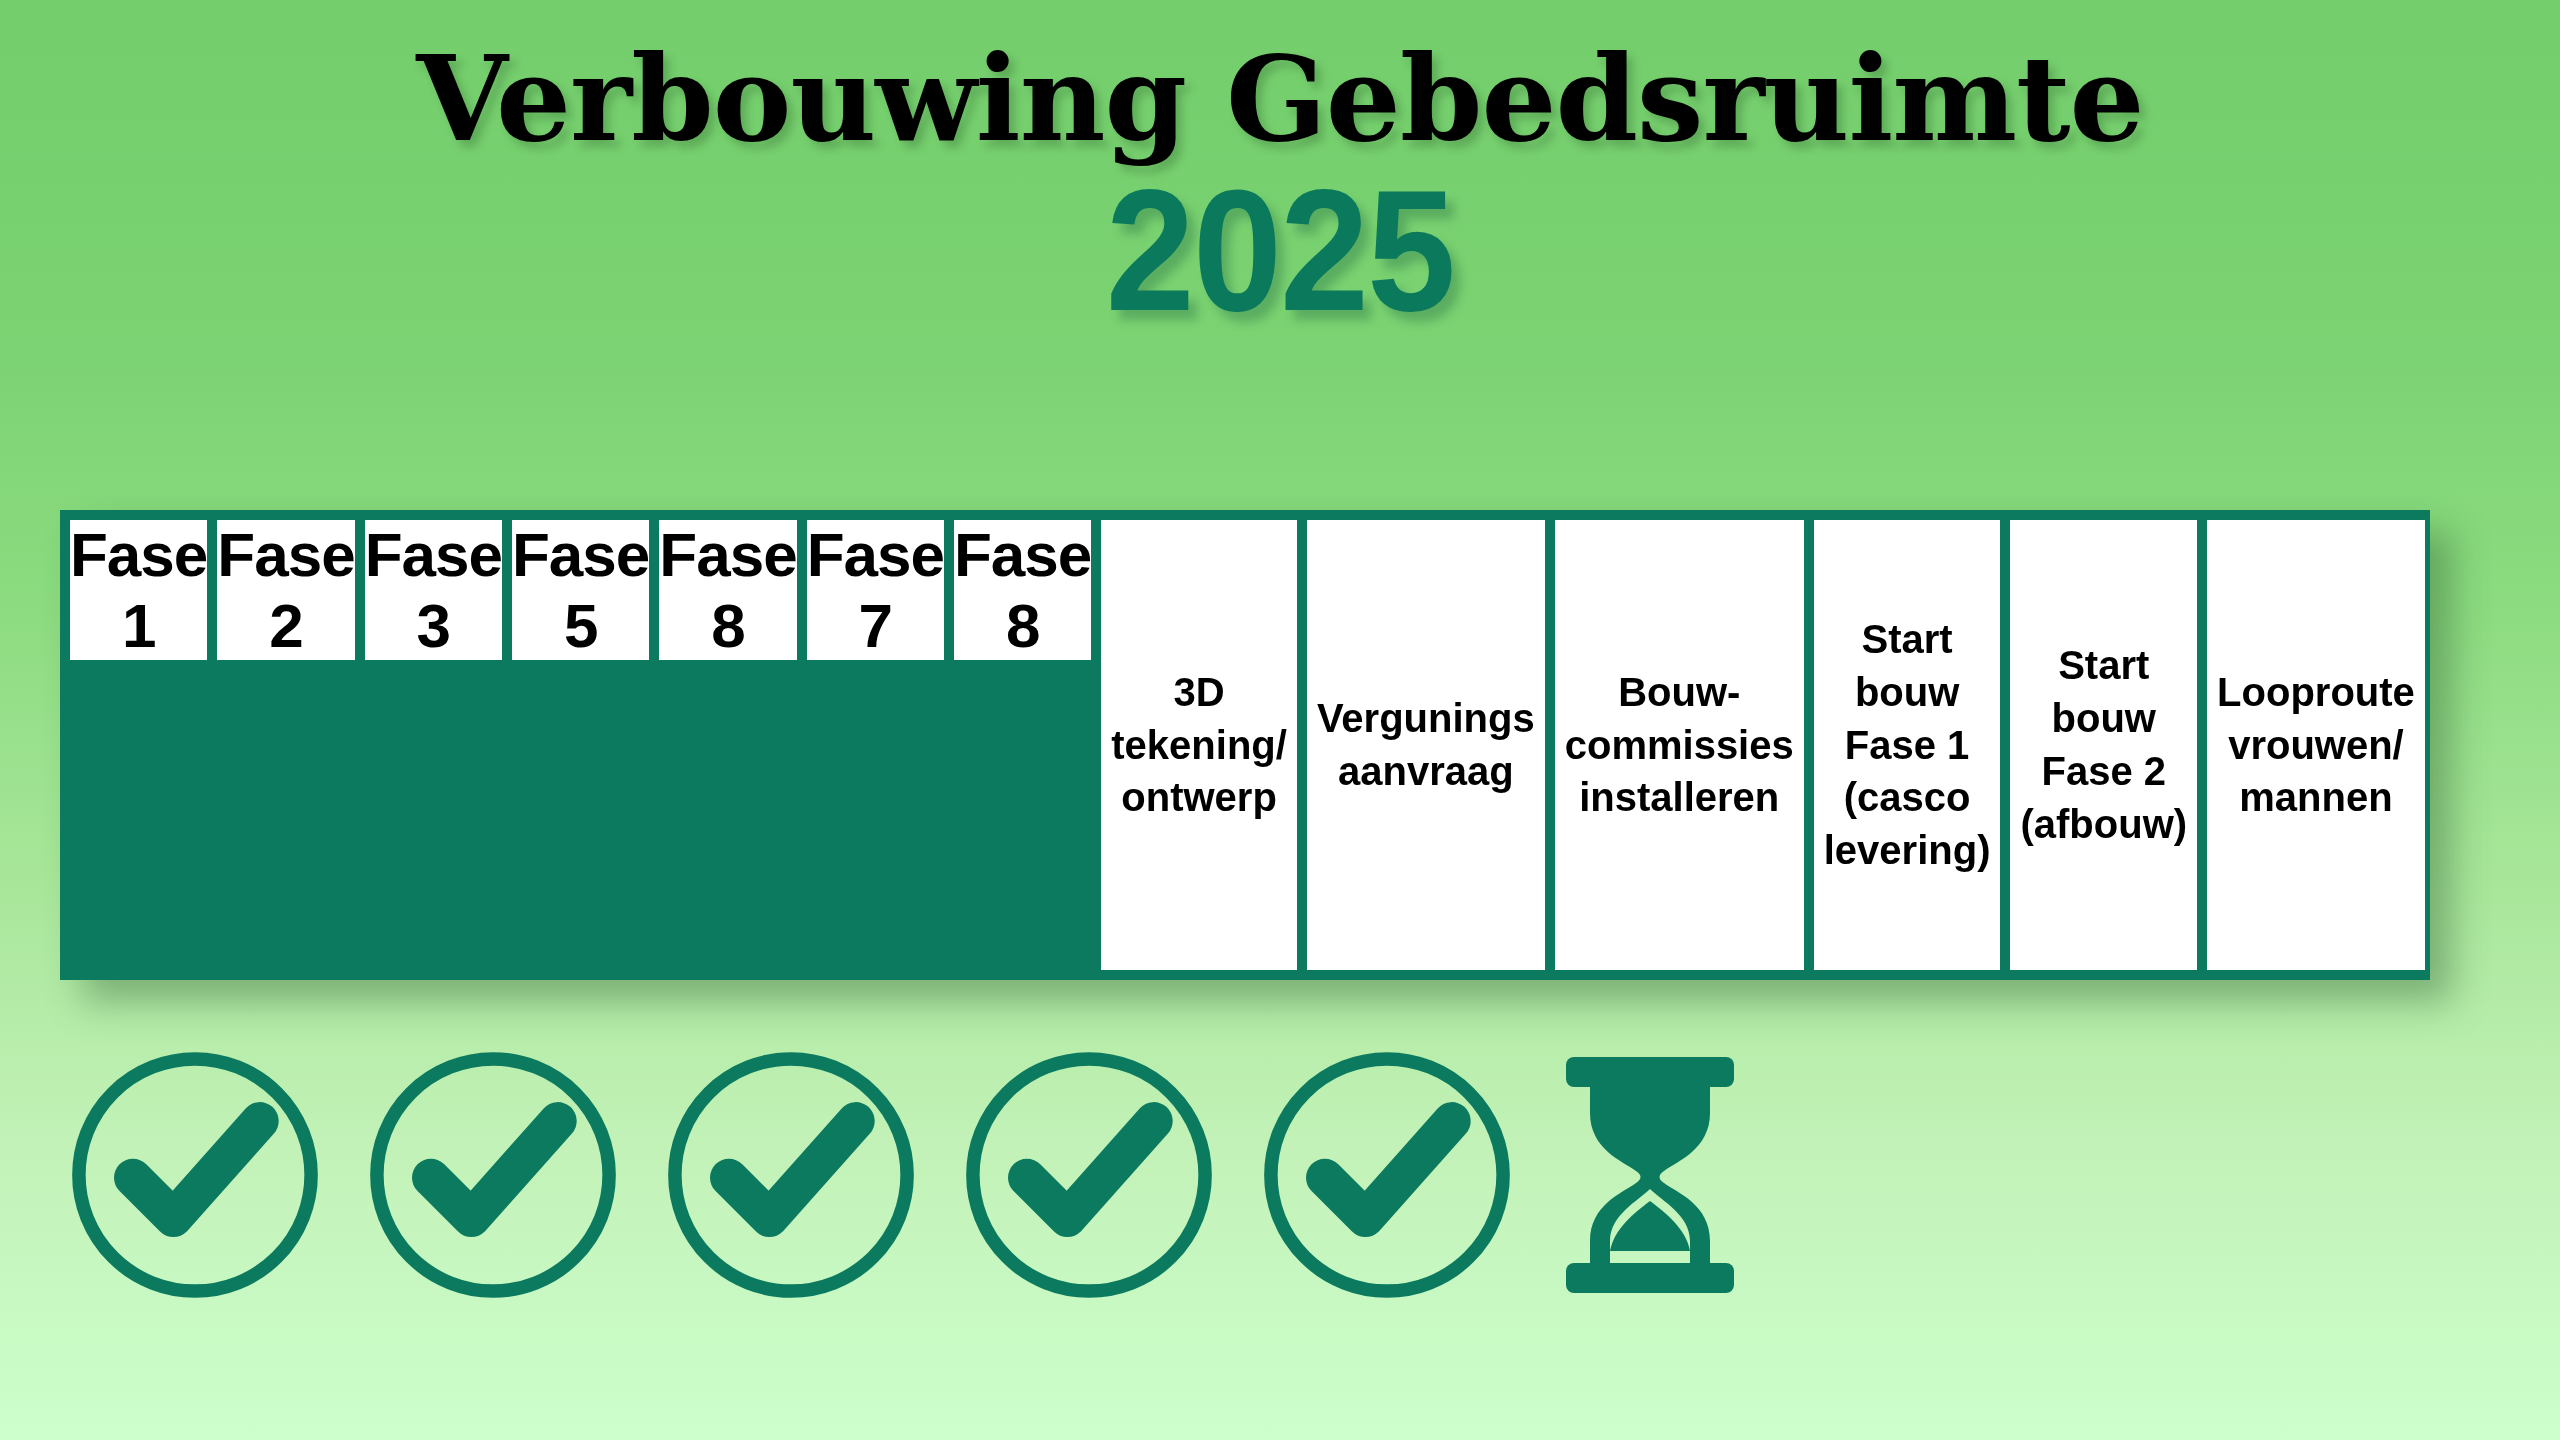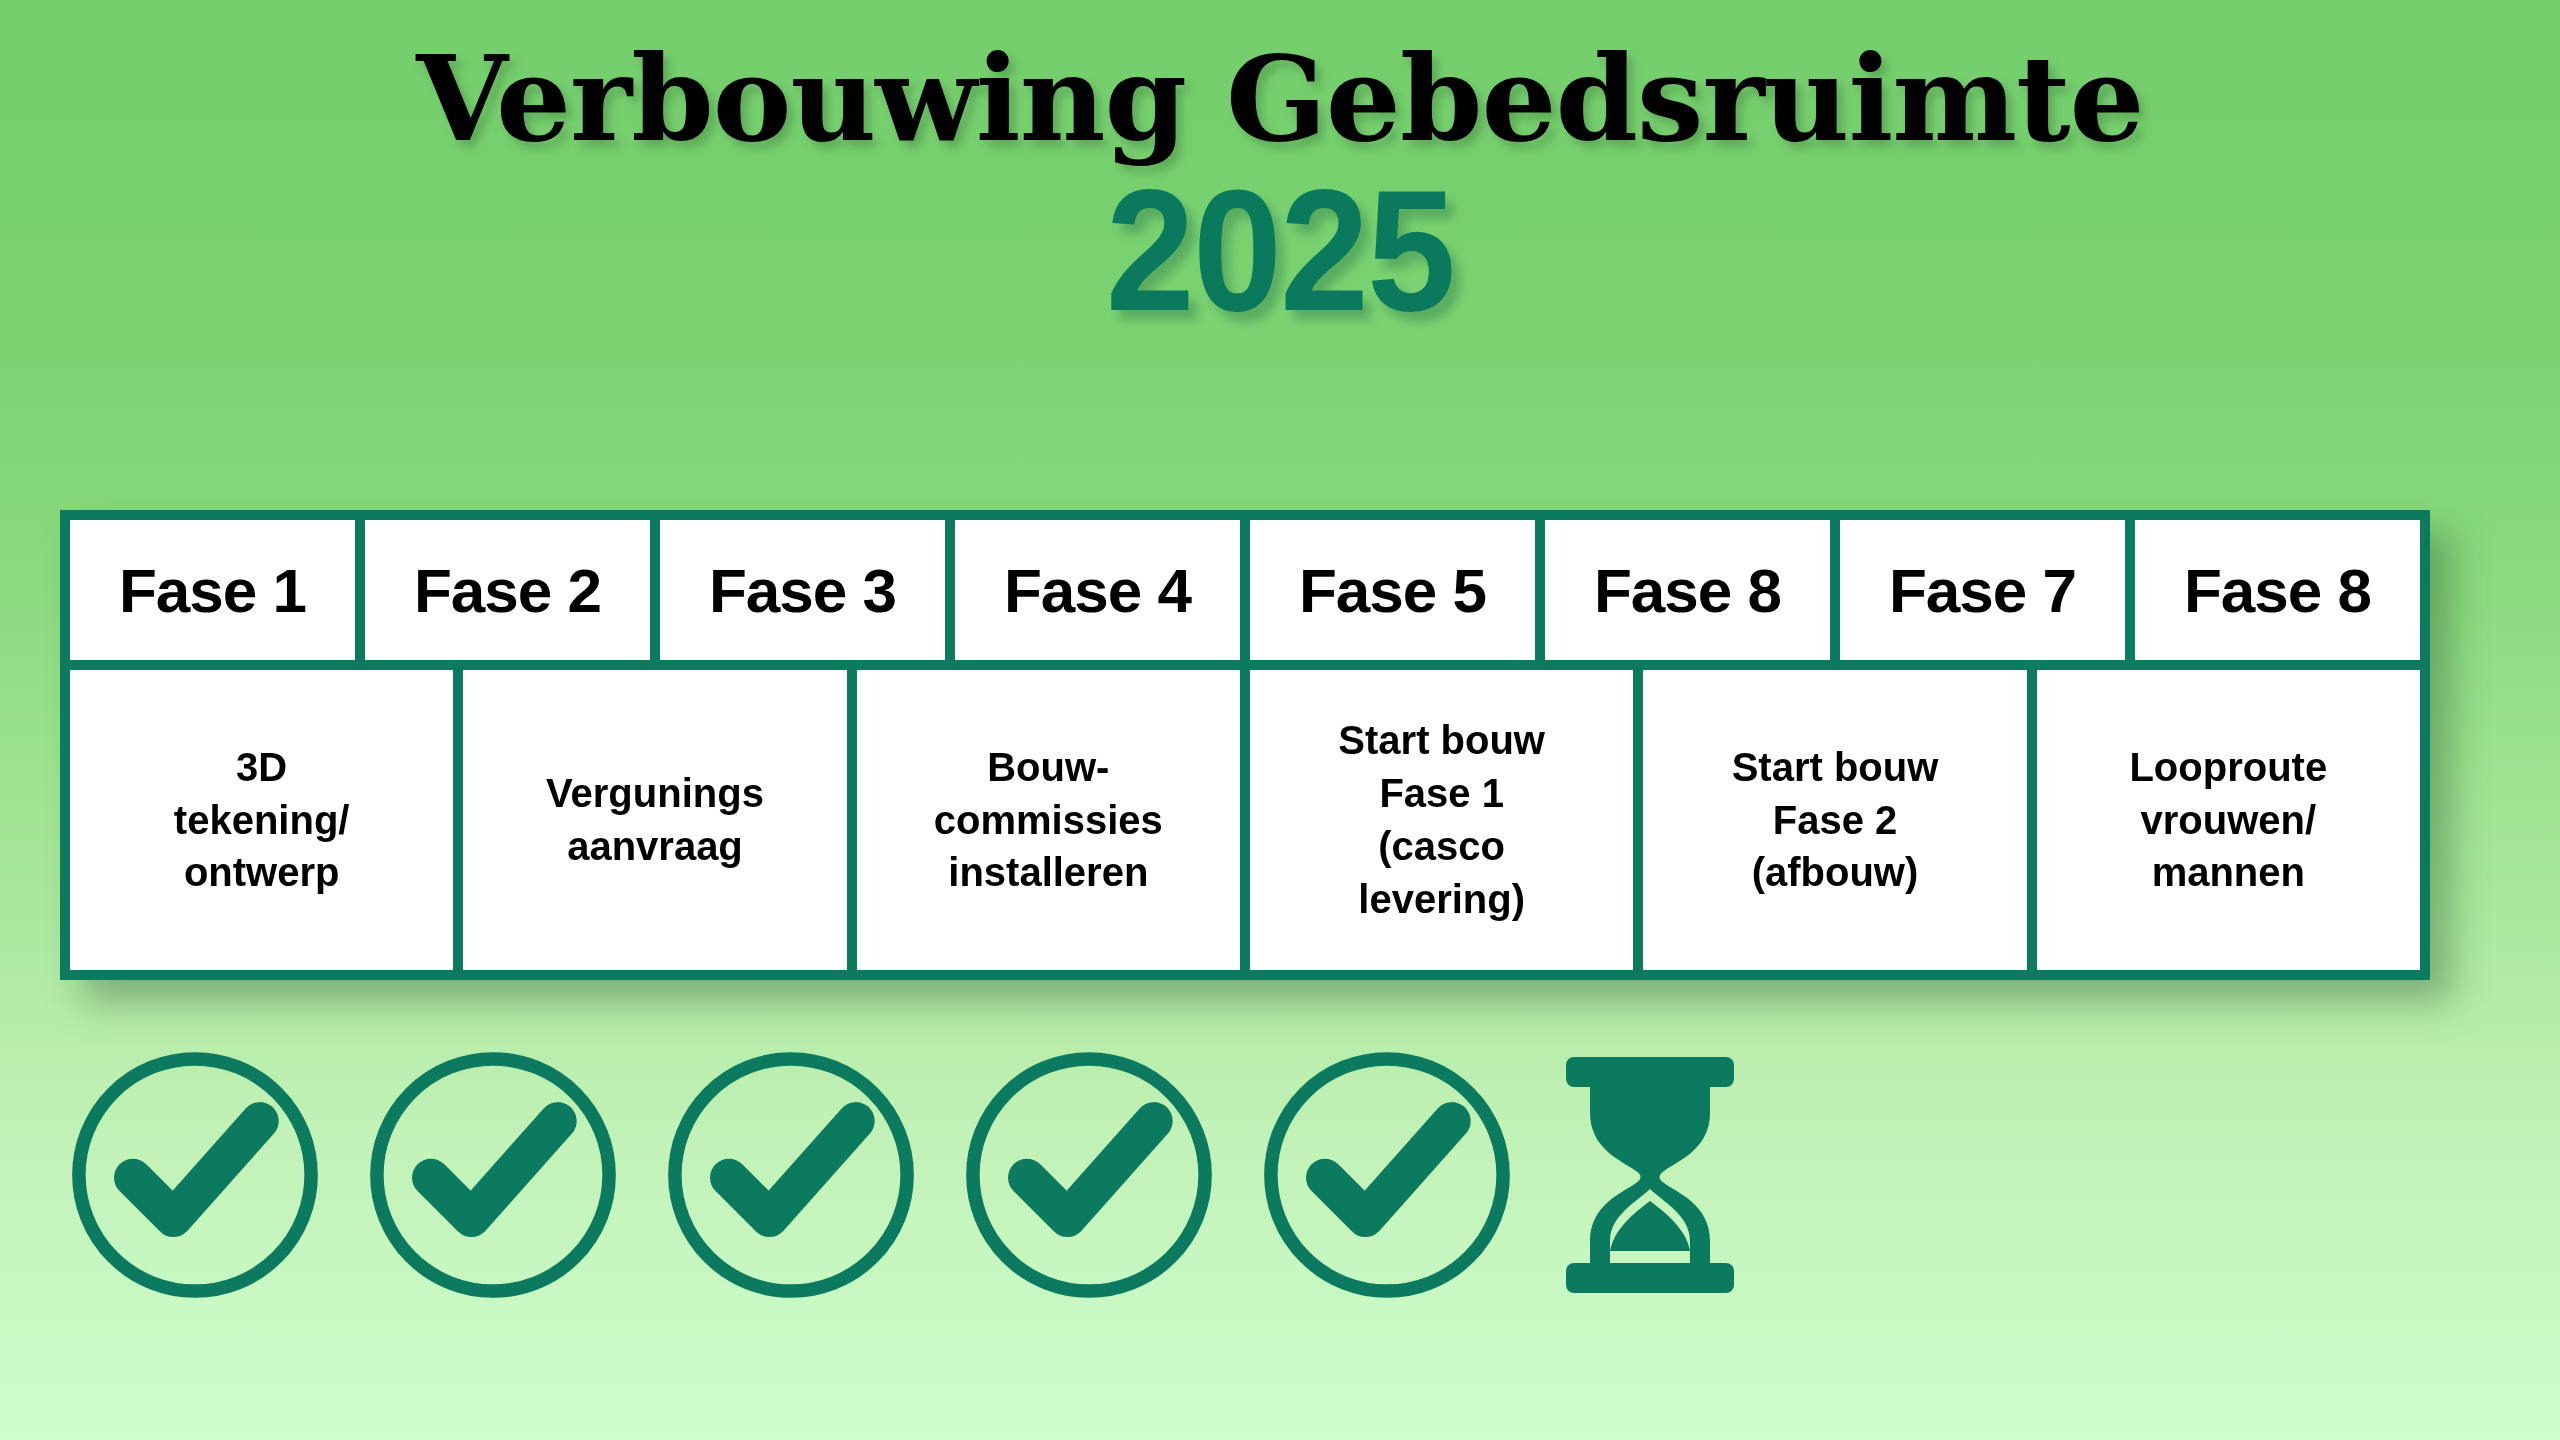--- a/index.html
+++ b/index.html
@@ -45,21 +45,20 @@
   }
 
   
   #phase-table{
     position:absolute;
     left:60px; top:510px;
     width:2370px; height:470px;
     background:#0b7a5f;
     padding:10px;
     display:flex;
-    flex-direction:column;
     gap:10px;
     box-shadow: 22px 22px 34px rgba(40,85,45,0.38);
   }
   .table-row{ display:flex; gap:10px; }
   #header-row{ height:140px; }
   #body-row{ flex:1; }
 
   .cell{
     flex:1 1 0;
     background:#ffffff;
@@ -106,21 +105,20 @@
   <div id="main-title">Verbouwing Gebedsruimte</div>
   <div id="year-title">2025</div>
 </div>
 
 <div id="phase-table">
 
   <div class="table-row" id="header-row">
     <div class="cell header-cell">Fase 1</div>
     <div class="cell header-cell">Fase 2</div>
     <div class="cell header-cell">Fase 3</div>
-    <div class="cell header-cell">Fase 4</div>
     <div class="cell header-cell">Fase 5</div>
     <div class="cell header-cell">Fase 8</div>
     <div class="cell header-cell">Fase 7</div>
     <div class="cell header-cell">Fase 8</div>
   </div>
 
   <div class="table-row" id="body-row">
     <div class="cell body-cell">3D
 tekening/
 ontwerp</div>

